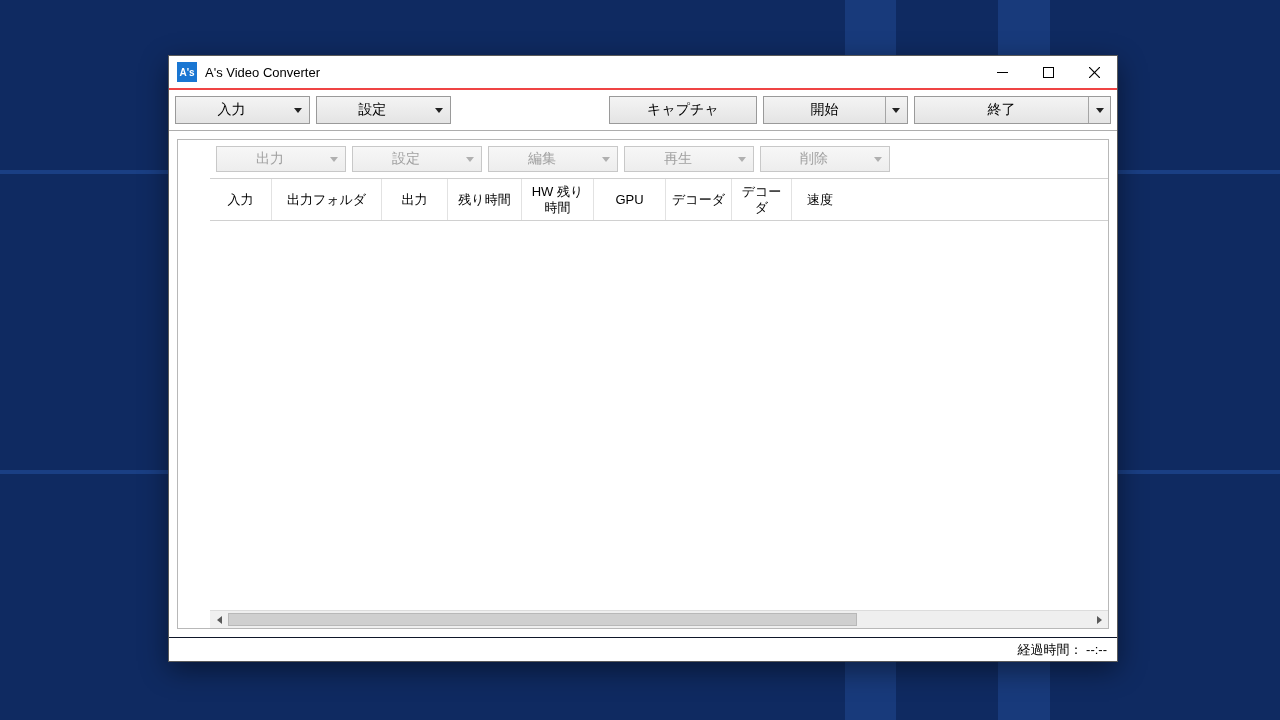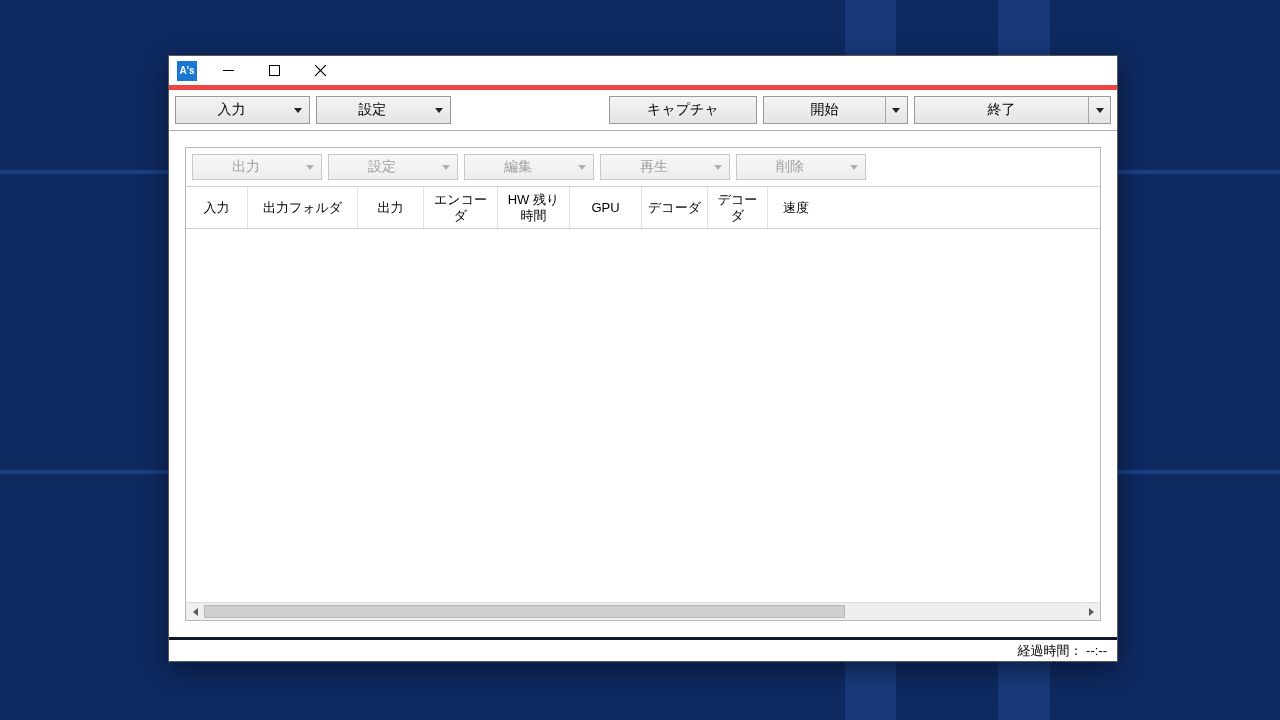--- a/index.html
+++ b/index.html
@@ -42,21 +42,21 @@
     display: flex;
     flex-direction: column;
   }
 
   
   .titlebar {
     height: 34px;
     display: flex;
     align-items: center;
     background: #ffffff;
-    border-bottom: 5px solid #ef4444;
+    border-bottom: 2px solid #ef4444;
   }
   .titlebar .app-icon {
     width: 20px; height: 20px;
     margin: 0 8px 0 8px;
     background: #1976d2;
     display: flex;
     align-items: center;
     justify-content: center;
     color: #fff;
     font-size: 10px;
@@ -113,26 +113,27 @@
     border-left: 4px solid transparent;
     border-right: 4px solid transparent;
     border-top: 5px solid #222;
   }
   .tb-plain { padding: 0 4px; }
   .tb-spacer { flex: 0 0 auto; }
 
   
   .content {
     flex: 1;
-    margin: 16px;
+    margin: 8px;
     border: 1px solid #b8b8b8;
     display: flex;
     flex-direction: column;
     background: #ffffff;
     min-height: 0;
+    padding-left: 32px;
   }
 
   
   .subtoolbar {
     padding: 6px 6px;
     display: flex;
     gap: 6px;
     background: #ffffff;
     border-bottom: 1px solid #d0d0d0;
   }
@@ -198,39 +199,40 @@
     flex:1; background:#efefef; position:relative;
   }
   .hscroll .thumb {
     position:absolute; left:0; top:2px; bottom:2px; width:73%;
     background:#cfcfcf; border:1px solid #b8b8b8;
   }
 
   
   .statusbar {
     height: 24px;
-    border-top: 3px solid #0f172a;
+    border-top: 1px solid #0f172a;
     background: #ffffff;
     display: flex;
     align-items: center;
     justify-content: flex-end;
     padding: 0 10px;
     font-size: 13px;
     color: #000;
   }
 </style>
 </head>
 <body>
 
 <div class="bg"></div>
 
 <div class="window">
 
   <div class="titlebar">
     <div class="app-icon">A's</div>
+    <div class="title">A's Video Converter</div>
     <div class="win-controls">
       <div class="win-btn">
         <svg viewBox="0 0 11 11">
             <line x1="0" y1="5.5" x2="11" y2="5.5" stroke="#000" stroke-width="1"></line>
           </svg>
       </div>
       <div class="win-btn">
         <svg viewBox="0 0 11 11">
             <rect x="0.5" y="0.5" width="10" height="10" fill="none" stroke="#000" stroke-width="1"></rect>
           </svg>
@@ -307,21 +309,21 @@
         <span class="tb-arrow nolb">
             <span class="caret"></span>
           </span>
       </div>
     </div>
 
     <div class="table-head">
       <div class="th" style="width:62px">入力</div>
       <div class="th" style="width:110px">出力フォルダ</div>
       <div class="th" style="width:66px">出力</div>
-      <div class="th" style="width:74px">エンコーダ</div>
+      <div class="th" style="width:74px">残り時間</div>
       <div class="th" style="width:72px">HW 残り時間</div>
       <div class="th" style="width:72px">GPU</div>
       <div class="th" style="width:66px">デコーダ</div>
       <div class="th" style="width:60px">デコーダ</div>
       <div class="th" style="width:56px">速度</div>
     </div>
 
     <div class="table-body"></div>
 
     <div class="hscroll">

